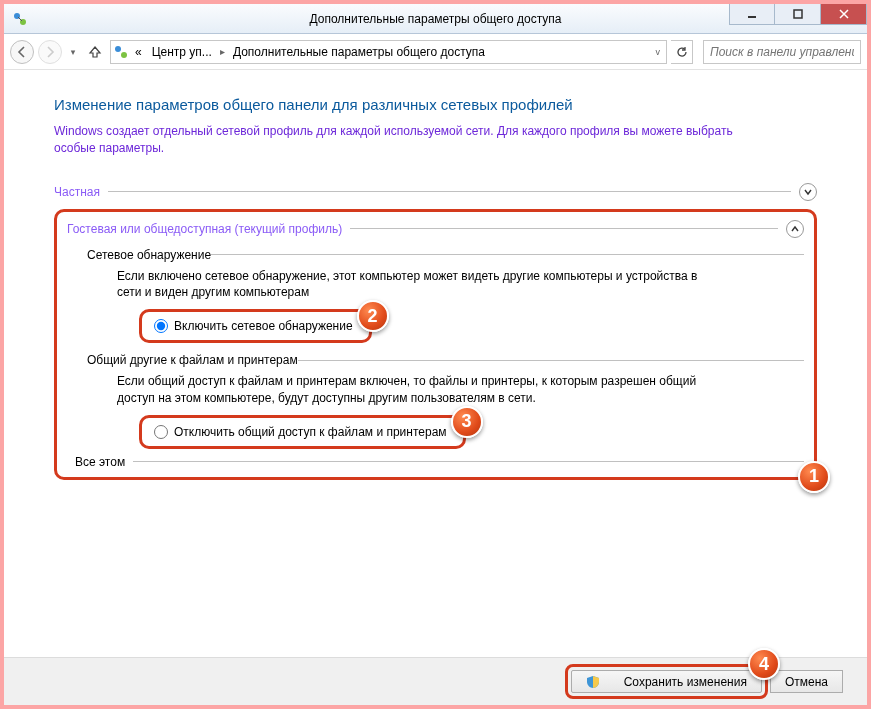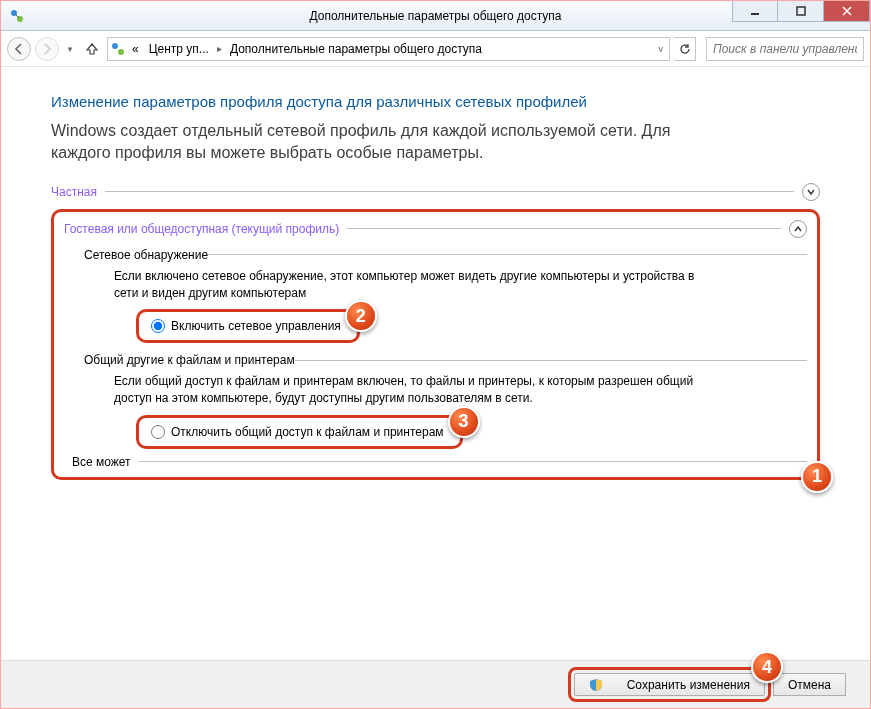--- a/index.html
+++ b/index.html
@@ -6,21 +6,21 @@
   body {
     margin: 0;
     font-family: "Segoe UI", Tahoma, sans-serif;
     font-size: 12px;
     background: #fff;
     color: #000;
   }
   .window {
     width: 871px;
     height: 709px;
-    border: 1px solid #fca5a5;
+    border: 4px solid #fca5a5;
     display: flex;
     flex-direction: column;
     background: #fff;
     position: relative;
   }
   
   .titlebar {
     height: 30px;
     background: linear-gradient(#fafcfe, #e6eef7);
     border-bottom: 1px solid #b6c6d8;
@@ -149,24 +149,24 @@
     padding: 26px 50px 10px 50px;
     overflow: hidden;
     position: relative;
   }
   .page-title {
     color: #0b5a9d;
     font-size: 15px;
     margin-bottom: 10px;
   }
   .page-desc {
-    color: #404040;
-    font-size: 16px;
+    color: #6d28d9;
+    font-size: 12px;
     line-height: 1.4;
-    margin-bottom: 18px;
+    margin-bottom: 26px;
     max-width: 680px;
   }
   .profile-row {
     display: flex;
     align-items: center;
     gap: 8px;
     margin: 4px 0;
   }
   .profile-row .label {
     font-size: 12px;
@@ -344,21 +344,21 @@
     <div class="refresh">
       <svg width="12" height="12" viewBox="0 0 12 12">
           <path d="M10 6 A4 4 0 1 1 8.8 3.2" fill="none" stroke="#444" stroke-width="1.3"></path>
           <path d="M9 1 L9 4 L6 4" fill="none" stroke="#444" stroke-width="1.3"></path>
         </svg>
     </div>
     <input class="searchbox" placeholder="Поиск в панели управления" style="">
   </div>
 
   <div class="content">
-    <div class="page-title">Изменение параметров профиля доступа для различных сетевых профилей</div>
+    <div class="page-title">Изменение параметров общего панели для различных сетевых профилей</div>
     <div class="page-desc">Windows создает отдельный сетевой профиль для каждой используемой сети. Для каждого профиля вы можете выбрать особые параметры.</div>
 
     <div class="profile-row">
       <span class="label">Частная</span>
       <span class="rule"></span>
       <span class="expander">
         <svg width="10" height="10" viewBox="0 0 10 10">
             <path d="M2 3 L5 7 L8 3" fill="none" stroke="#333" stroke-width="1.4"></path>
           </svg>
       </span>
@@ -380,41 +380,41 @@
       
       <div class="section-head">
         <span class="label">Сетевое обнаружение</span>
         <span class="rule"></span>
       </div>
       <div class="section-desc">Если включено сетевое обнаружение, этот компьютер может видеть другие компьютеры и устройства в сети и виден другим компьютерам</div>
       <div class="radio-group">
         <div class="badge" style="right:-20px; top:-12px;">2</div>
         <label class="radio-row">
           <input type="radio" name="disc" checked="" style="">
-          <span>Включить сетевое управления</span>
+          <span>Включить сетевое обнаружение</span>
         </label>
       </div>
 
       
       <div class="section-head">
         <span class="label">Общий другие к файлам и принтерам</span>
         <span class="rule"></span>
       </div>
       <div class="section-desc">Если общий доступ к файлам и принтерам включен, то файлы и принтеры, к которым разрешен общий доступ на этом компьютере, будут доступны другим пользователям в сети.</div>
       <div class="radio-group">
         <div class="badge" style="right:-20px; top:-12px;">3</div>
         <label class="radio-row">
           <input type="radio" name="fs" style="">
           <span>Отключить общий доступ к файлам и принтерам</span>
         </label>
       </div>
 
       
       <div class="allnets-row">
-        <span class="label">Все может</span>
+        <span class="label">Все этом</span>
         <span class="rule"></span>
       </div>
     </div>
   </div>
 
   <div class="footer">
     <div style="position:relative; display:inline-block;">
       <button class="btn btn-hl">
         <span class="shield">
           <svg viewBox="0 0 14 14" width="14" height="14">

